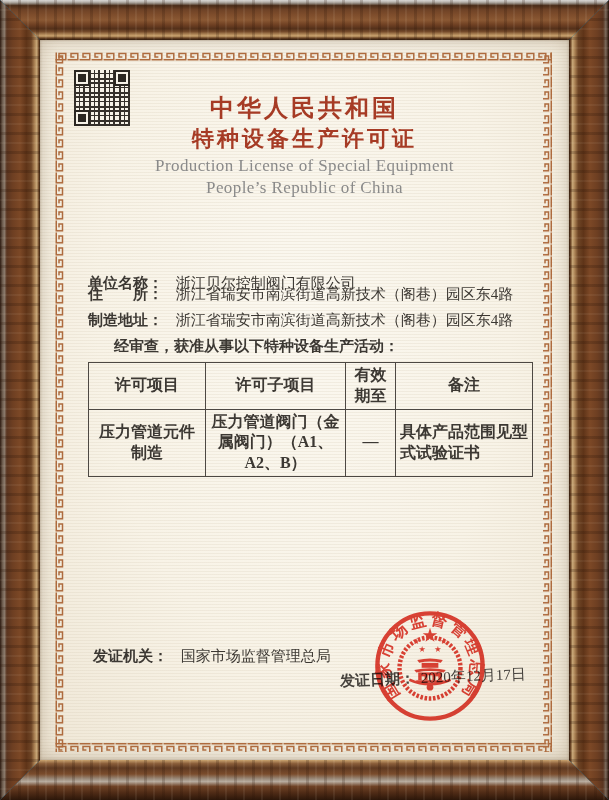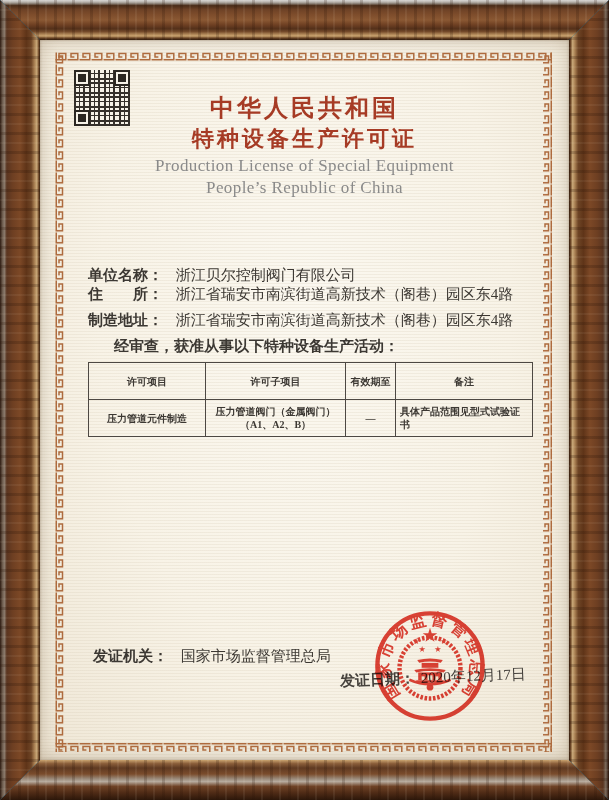--- a/index.html
+++ b/index.html
@@ -55,26 +55,26 @@
       font-size:17px;letter-spacing:.4px;}
   .en1{top:116px}.en2{top:138px}
 
   .serial{position:absolute;top:171px;right:56px;font-size:15px;font-weight:600;
           color:var(--text_dark,#3c3833);letter-spacing:.5px;}
   .serial .sv{margin-left:8px;font-family:"Liberation Serif",serif;}
 
   
   .row{position:absolute;left:48px;font-size:15px;color:var(--text_dark,#3c3833);white-space:nowrap;}
   .lbl{display:inline-block;width:84px;font-weight:600;}
-  .r0{top:226px}.r1{top:245px}.r2{top:271px}
+  .r0{top:234px}.r1{top:245px}.r2{top:271px}
   .approval{position:absolute;left:74px;top:297px;font-size:15px;font-weight:600;color:var(--text_dark,#3c3833);}
 
   
   .lictable{position:absolute;left:48px;top:322px;border-collapse:collapse;table-layout:fixed;width:444px;
-    font-size:10px;color:var(--text_dark,#3c3833);}
+    font-size:16px;color:var(--text_dark,#3c3833);}
   .lictable th,.lictable td{border:1px solid #4d4843;padding:2px 4px;line-height:1.3;font-weight:600;}
   .lictable th{height:32px;text-align:center;}
   .lictable td{height:32px;text-align:center;}
   .lictable td.left{text-align:left;}
 
   
   .brow{position:absolute;left:53px;font-size:15px;color:var(--text_dark,#3c3833);white-space:nowrap;}
   .blbl{display:inline-block;width:84px;font-weight:600;}
   .b0{top:607px}.b1{top:642px}
   .issue-date{position:absolute;left:300px;top:632px;font-size:15px;color:#45413c;white-space:nowrap;

